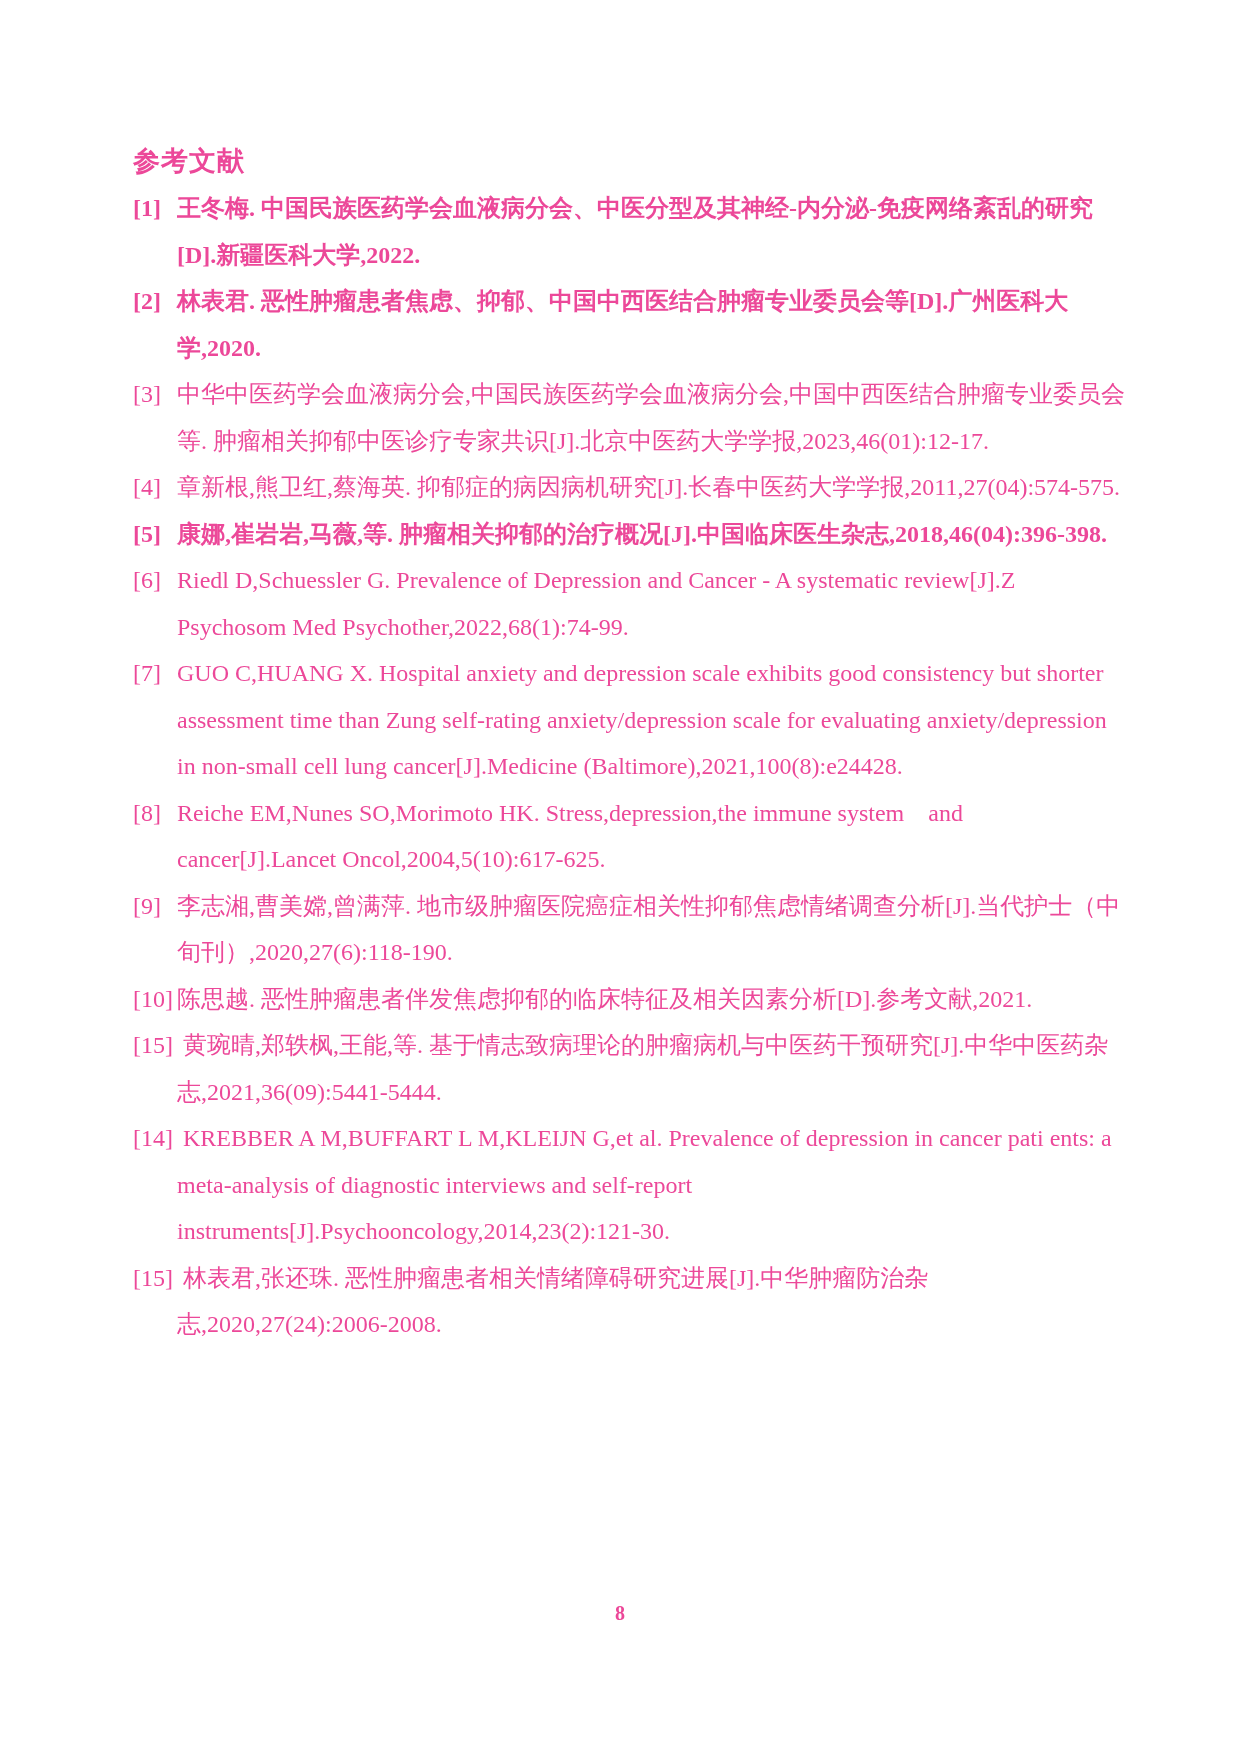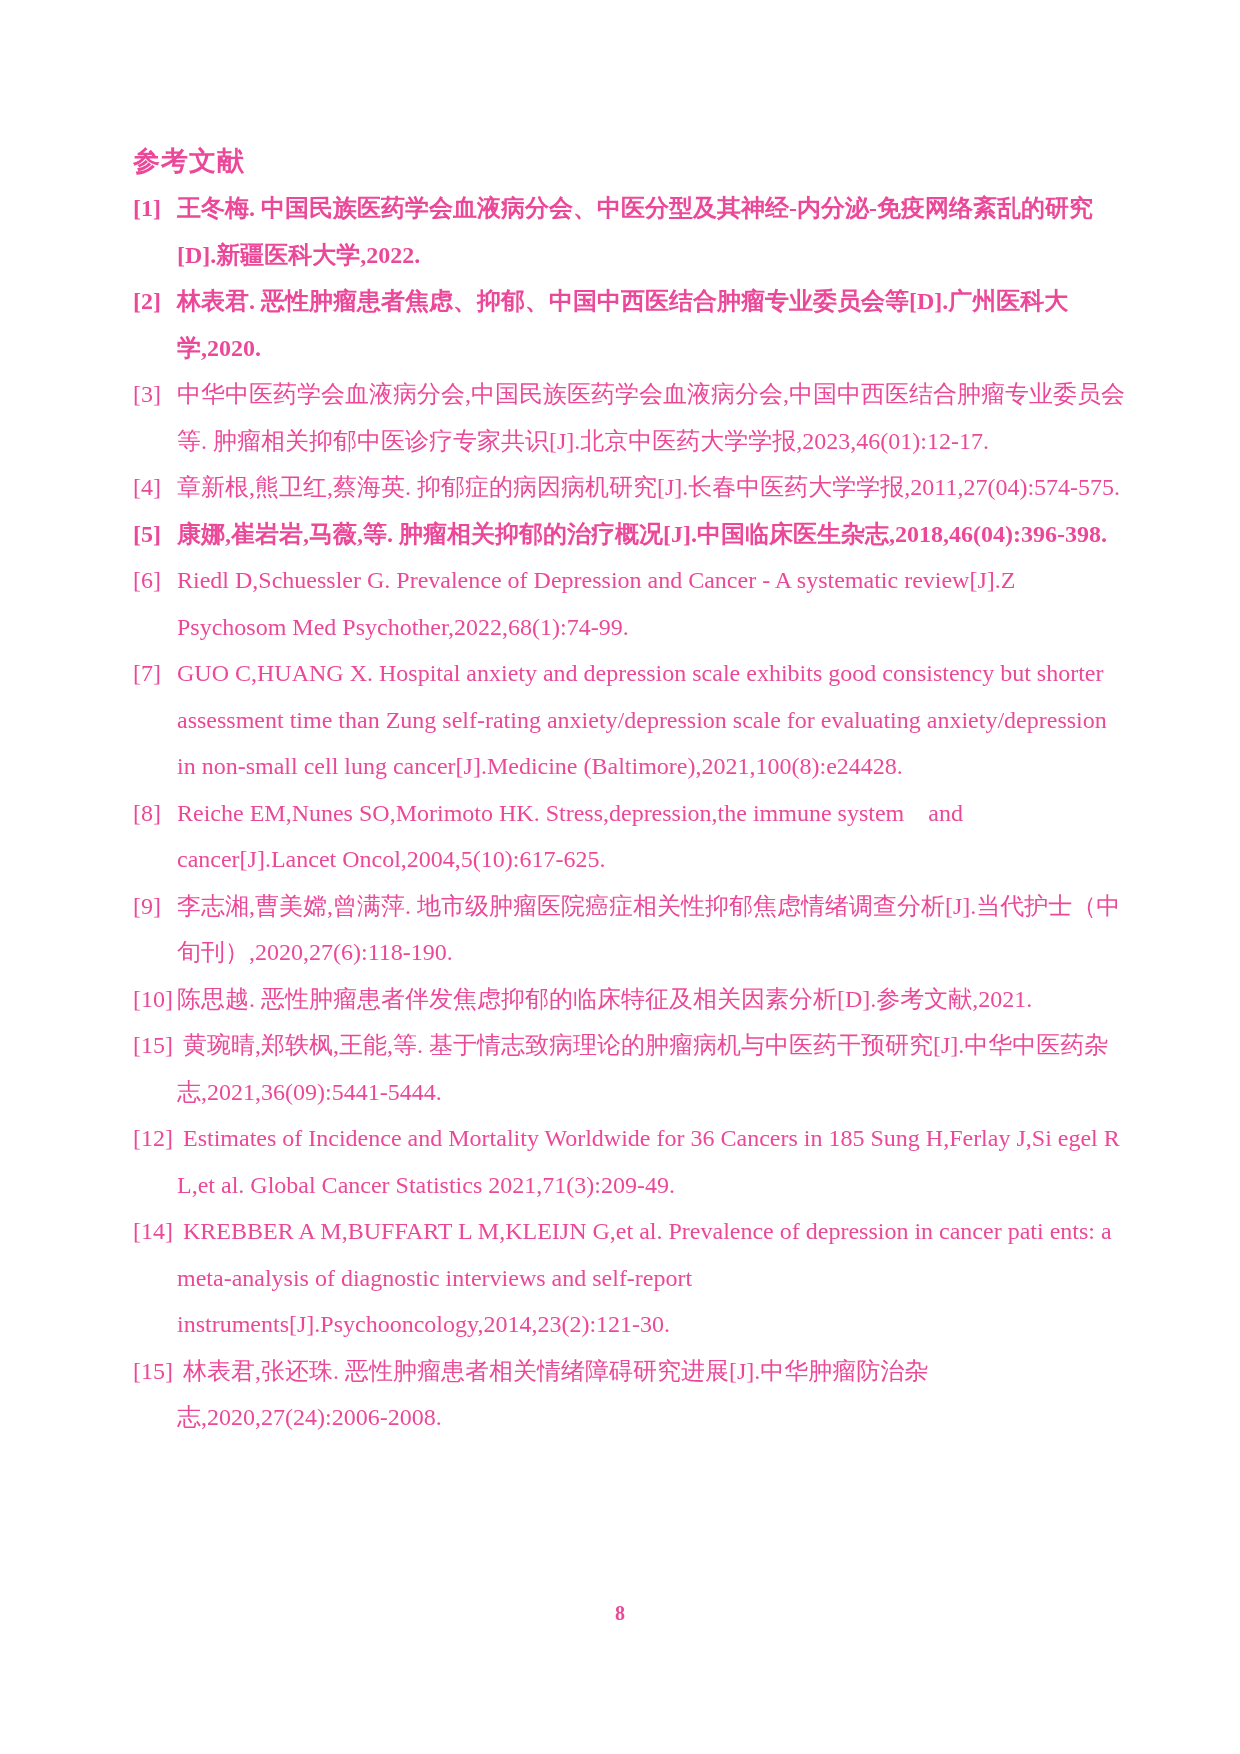--- a/index.html
+++ b/index.html
@@ -106,24 +106,20 @@
   </div>
         <div class="ref-item">
     <span class="ref-num">[10]</span>
     <span class="ref-text">陈思越. 恶性肿瘤患者伴发焦虑抑郁的临床特征及相关因素分析[D].参考文献,2021.</span>
   </div>
         <div class="ref-item">
     <span class="ref-num">[15]</span>
     <span class="ref-text"> 黄琬晴,郑轶枫,王能,等. 基于情志致病理论的肿瘤病机与中医药干预研究[J].中华中医药杂志,2021,36(09):5441-5444.</span>
   </div>
         <div class="ref-item">
-    <span class="ref-num">[12]</span>
-    <span class="ref-text"> Estimates of Incidence and Mortality Worldwide for 36 Cancers in 185 Sung H,Ferlay J,Si egel R L,et al. Global Cancer Statistics 2021,71(3):209-49.</span>
-  </div>
-        <div class="ref-item">
     <span class="ref-num">[14]</span>
     <span class="ref-text"> KREBBER A M,BUFFART L M,KLEIJN G,et al. Prevalence of depression in cancer pati ents: a meta-analysis of diagnostic interviews and self-report
 instruments[J].Psychooncology,2014,23(2):121-30.</span>
   </div>
         <div class="ref-item">
     <span class="ref-num">[15]</span>
     <span class="ref-text"> 林表君,张还珠. 恶性肿瘤患者相关情绪障碍研究进展[J].中华肿瘤防治杂志,2020,27(24):2006-2008.</span>
   </div>
       </div>
   </div>

